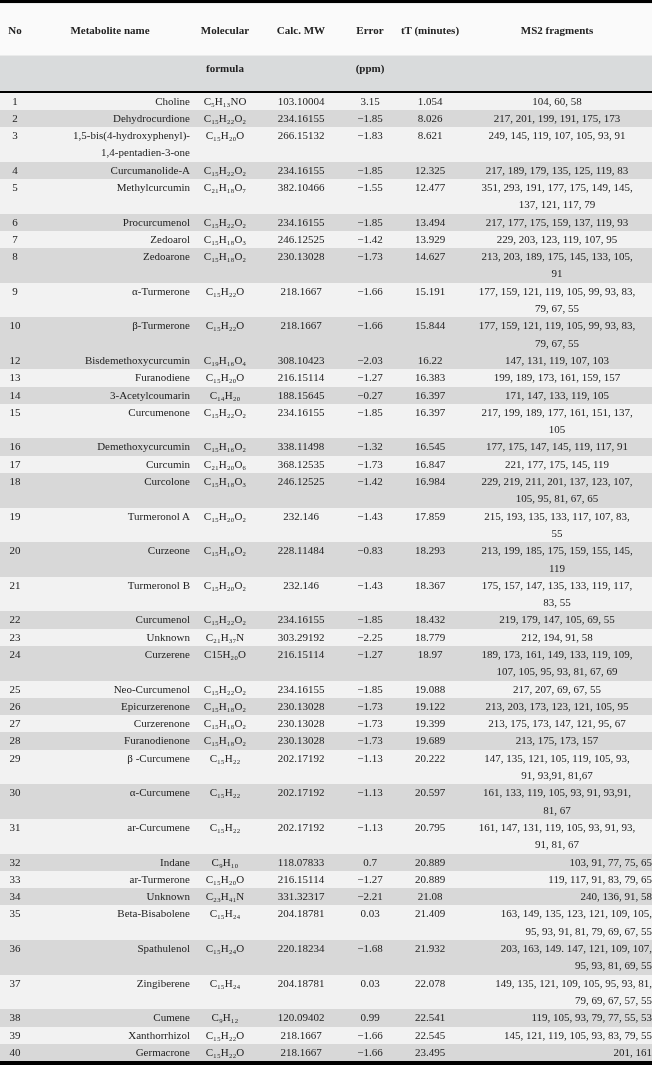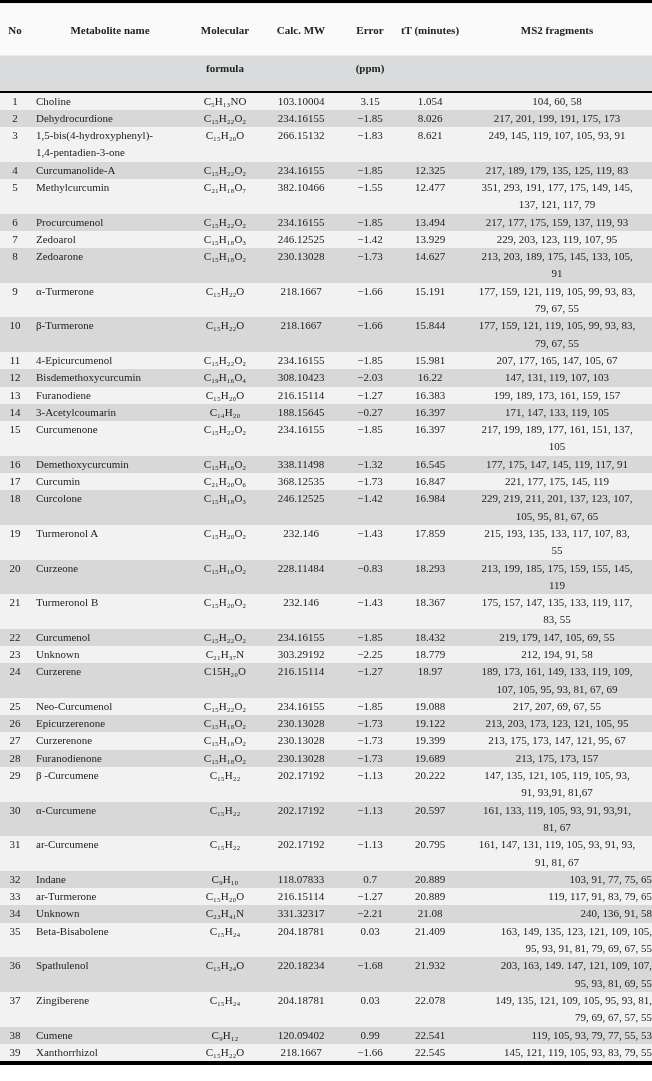--- a/index.html
+++ b/index.html
@@ -58,21 +58,21 @@
     font-size: 11px;
     line-height: 17.3px;
     vertical-align: top;
     text-align: center;
     padding: 0;
     white-space: pre-line;
     background: var(--row-plain);
   }
   tr.shaded td { background: var(--row-shaded); }
   td.col-name {
-    text-align: left;
+    text-align: right;
     padding-left: 6px;
   }
   td.col-ms2.frag-left {
     text-align: right;
     padding-left: 4px;
   }
 </style>
 </head>
 <body>
 
@@ -187,29 +187,20 @@
         <tr class="shaded">
           <td class="col-no">10</td>
           <td class="col-name">β-Turmerone</td>
           <td class="col-formula">C₁₅H₂₂O</td>
           <td class="col-mw">218.1667</td>
           <td class="col-error">−1.66</td>
           <td class="col-tt">15.844</td>
           <td class="col-ms2">177, 159, 121, 119, 105, 99, 93, 83,
 79, 67, 55</td>
         </tr>
-        <tr>
-          <td class="col-no">11</td>
-          <td class="col-name">4-Epicurcumenol</td>
-          <td class="col-formula">C₁₅H₂₂O₂</td>
-          <td class="col-mw">234.16155</td>
-          <td class="col-error">−1.85</td>
-          <td class="col-tt">15.981</td>
-          <td class="col-ms2">207, 177, 165, 147, 105, 67</td>
-        </tr>
         <tr class="shaded">
           <td class="col-no">12</td>
           <td class="col-name">Bisdemethoxycurcumin</td>
           <td class="col-formula">C₁₉H₁₆O₄</td>
           <td class="col-mw">308.10423</td>
           <td class="col-error">−2.03</td>
           <td class="col-tt">16.22</td>
           <td class="col-ms2">147, 131, 119, 107, 103</td>
         </tr>
         <tr>
@@ -460,15 +451,24 @@
         </tr>
         <tr>
           <td class="col-no">39</td>
           <td class="col-name">Xanthorrhizol</td>
           <td class="col-formula">C₁₅H₂₂O</td>
           <td class="col-mw">218.1667</td>
           <td class="col-error">−1.66</td>
           <td class="col-tt">22.545</td>
           <td class="col-ms2 frag-left">145, 121, 119, 105, 93, 83, 79, 55</td>
         </tr>
+        <tr class="shaded">
+          <td class="col-no">40</td>
+          <td class="col-name">Germacrone</td>
+          <td class="col-formula">C₁₅H₂₂O</td>
+          <td class="col-mw">218.1667</td>
+          <td class="col-error">−1.66</td>
+          <td class="col-tt">23.495</td>
+          <td class="col-ms2 frag-left">201, 161</td>
+        </tr>
       </tbody>
   </table>
 </div>
 
 </body></html>

